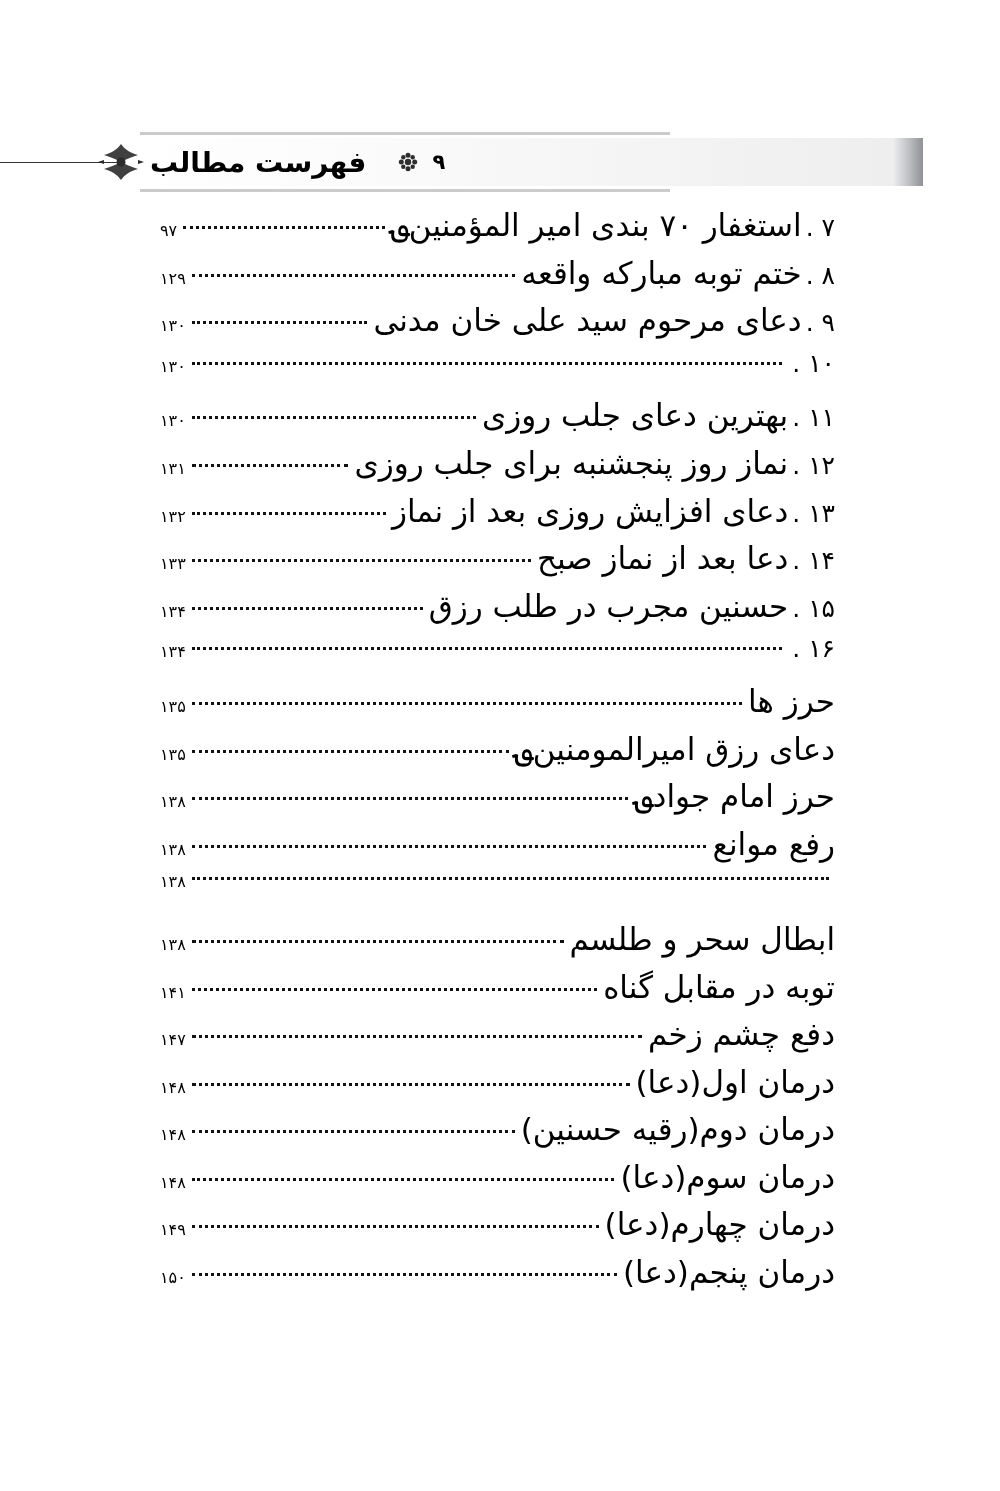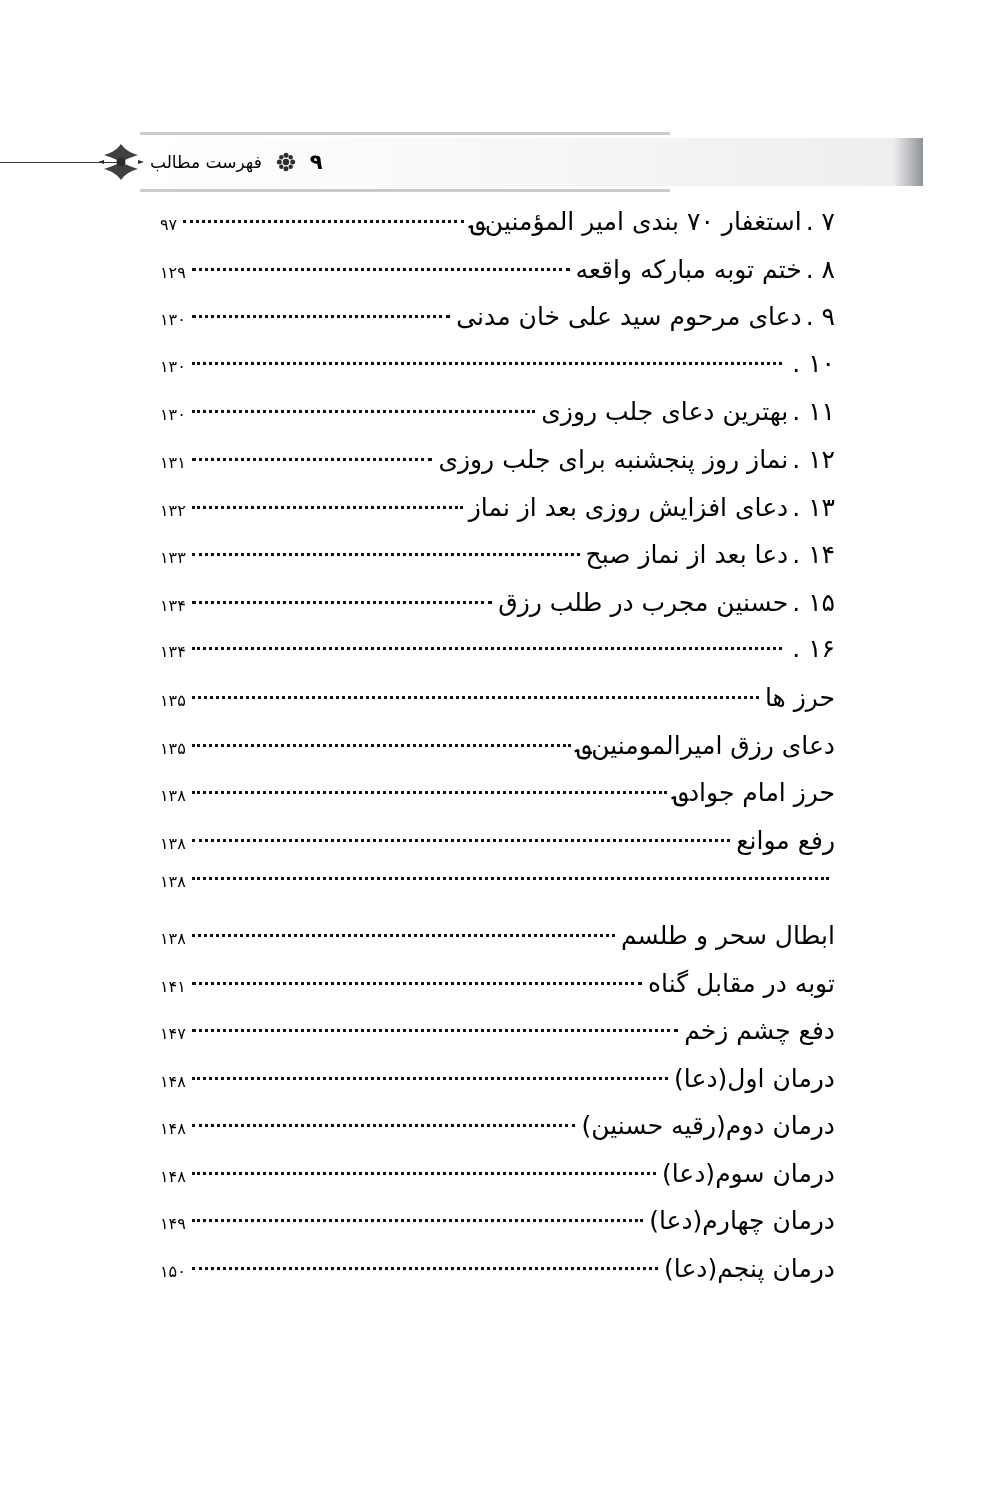--- a/index.html
+++ b/index.html
@@ -106,24 +106,24 @@
   .header-floral {
     width: 20px;
     height: 20px;
     display: flex;
     align-items: center;
     justify-content: center;
     color: #2e2e2e;
   }
   .header-floral svg { display: block; }
   .header-title {
-    font-size: 17px;
-    font-weight: normal;
-    color: #000000;
-    margin-right: 0;
+    font-size: 28px;
+    font-weight: bold;
+    color: #000000;
+    margin-right: 18px;
     white-space: nowrap;
   }
 
   
   .toc {
     position: absolute;
     top: 206px;
     right: 165px;
     left: 160px;
     display: flex;
@@ -135,21 +135,21 @@
     flex-direction: row;
     align-items: baseline;
     height: 47.6px;
     width: 100%;
     direction: rtl;
     white-space: nowrap;
     overflow: hidden;
   }
 
   .toc-label {
-    font-size: 25px;
+    font-size: 31px;
     line-height: 1.25;
     color: #000000;
     flex: 0 0 auto;
     white-space: nowrap;
   }
 
   
   .toc-num {
     font-size: 25px;
     color: #000000;

